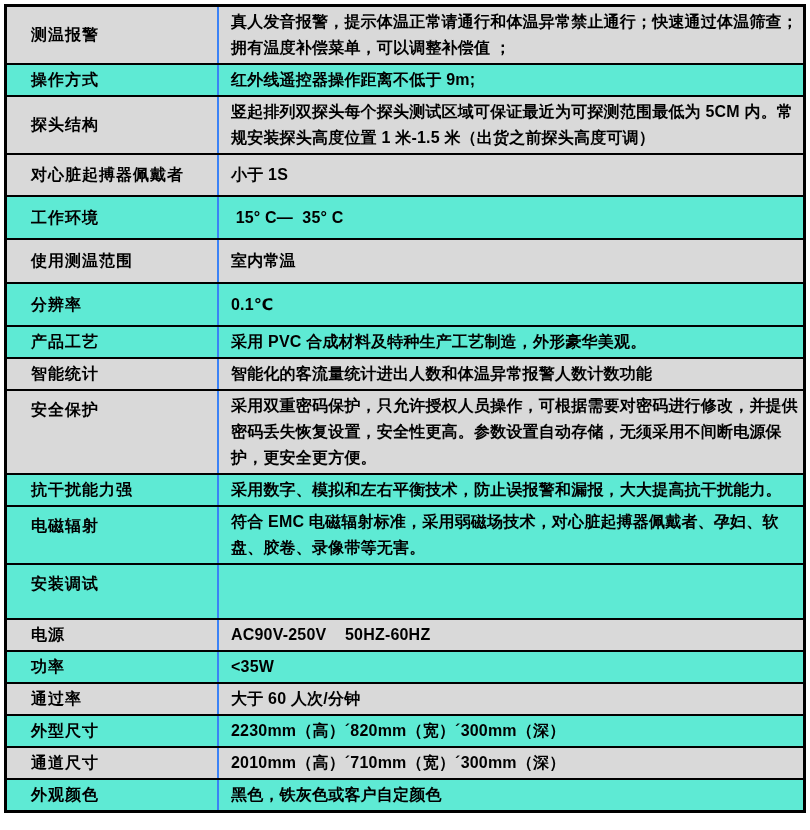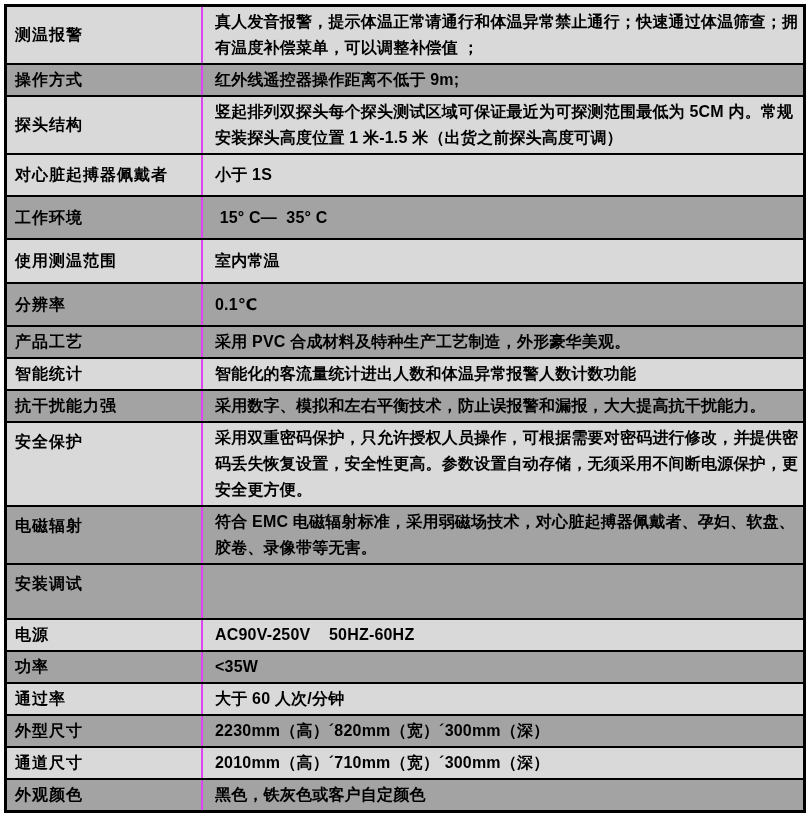--- a/index.html
+++ b/index.html
@@ -15,40 +15,40 @@
     color: #000000;
   }
   .spec-table {
     margin: 4px;
     border: 3px solid #000000;
     border-bottom-width: 3px;
   }
   .row {
     display: flex;
     border-bottom: 2px solid #000000;
-    background: #a3a3a3;
+    background: #5eead4;
   }
   .row:last-child {
     border-bottom: none;
   }
   .row.shaded {
     background: #d9d9d9;
   }
   .cell {
     display: flex;
     align-items: center;
     font-weight: bold;
     font-size: 16px;
     line-height: 26px;
   }
   .cell.label {
     width: 182px;
     flex: 0 0 182px;
-    border-right: 2px solid #d946ef;
-    padding: 2px 4px 2px 8px;
+    border-right: 2px solid #3b82f6;
+    padding: 2px 4px 2px 24px;
     letter-spacing: 1px;
   }
   .cell.value {
     flex: 1 1 auto;
     padding: 2px 0 2px 12px;
     white-space: pre-wrap;
     letter-spacing: 0.2px;
   }
   .cell.value.em-value {
     font-size: 17px;
@@ -99,28 +99,28 @@
   <div class="row" style="min-height:26px">
     <div class="cell label">产品工艺</div>
     <div class="cell value">采用 PVC 合成材料及特种生产工艺制造，外形豪华美观。</div>
   </div>
 
   <div class="row shaded" style="min-height:26px">
     <div class="cell label">智能统计</div>
     <div class="cell value">智能化的客流量统计进出人数和体温异常报警人数计数功能</div>
   </div>
 
+  <div class="row shaded" style="min-height:78px">
+    <div class="cell label" style="align-items:flex-start;padding-top:6px">安全保护</div>
+    <div class="cell value">采用双重密码保护，只允许授权人员操作，可根据需要对密码进行修改，并提供密码丢失恢复设置，安全性更高。参数设置自动存储，无须采用不间断电源保护，更安全更方便。</div>
+  </div>
+
   <div class="row" style="min-height:27px">
     <div class="cell label">抗干扰能力强</div>
     <div class="cell value">采用数字、模拟和左右平衡技术，防止误报警和漏报，大大提高抗干扰能力。</div>
-  </div>
-
-  <div class="row shaded" style="min-height:78px">
-    <div class="cell label" style="align-items:flex-start;padding-top:6px">安全保护</div>
-    <div class="cell value">采用双重密码保护，只允许授权人员操作，可根据需要对密码进行修改，并提供密码丢失恢复设置，安全性更高。参数设置自动存储，无须采用不间断电源保护，更安全更方便。</div>
   </div>
 
   <div class="row" style="min-height:55px">
     <div class="cell label" style="align-items:flex-start;padding-top:6px">电磁辐射</div>
     <div class="cell value">符合 EMC 电磁辐射标准，采用弱磁场技术，对心脏起搏器佩戴者、孕妇、软盘、胶卷、录像带等无害。</div>
   </div>
 
   <div class="row" style="min-height:53px">
     <div class="cell label" style="align-items:flex-start;padding-top:6px">安装调试</div>
   </div>

